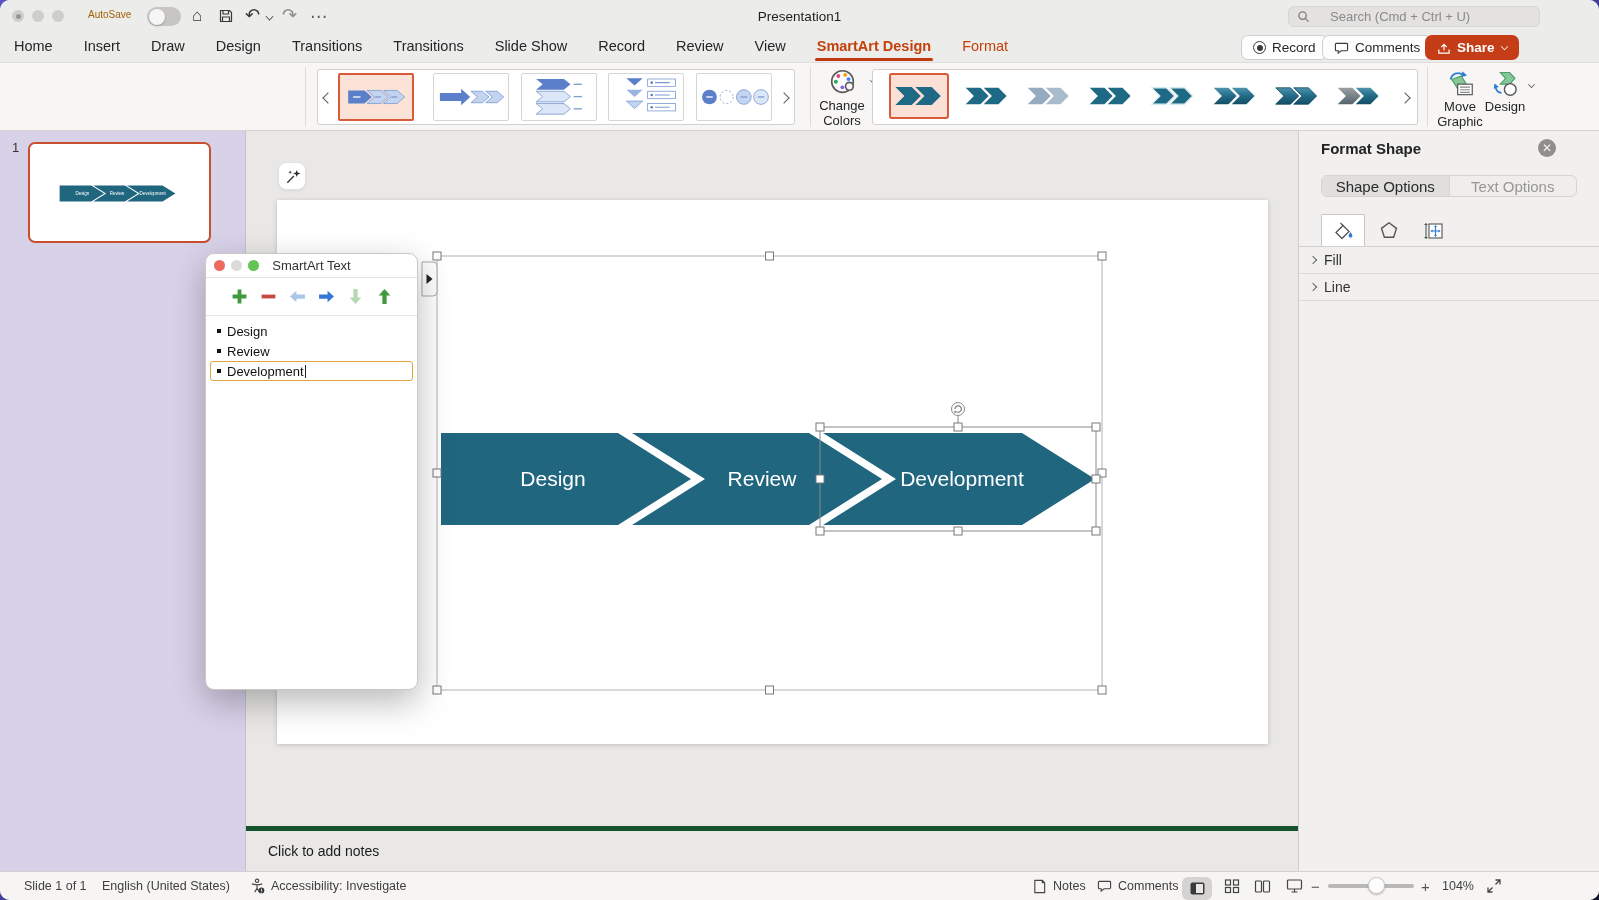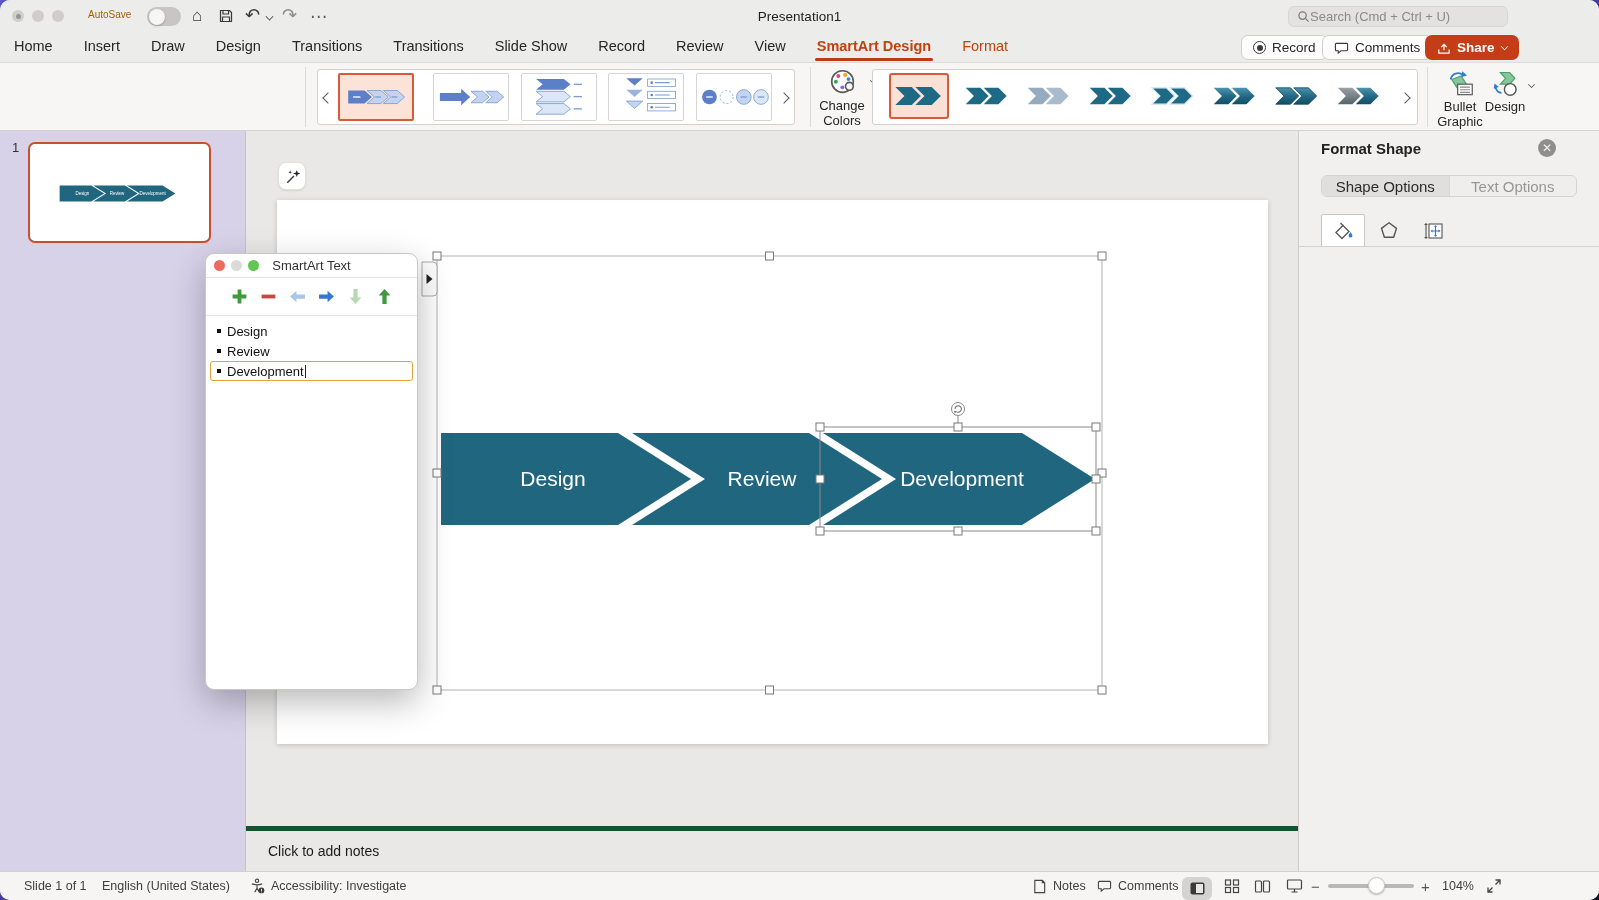--- a/index.html
+++ b/index.html
@@ -14,21 +14,21 @@
 
   
   .titlebar { left:0; top:0; right:0; height:32px; background:#ececeb; }
   .light { width:12px; height:12px; border-radius:50%; background:#cfcecd; display:inline-block; margin-right:8px; position:relative; }
   .light.dot::after { content:""; position:absolute; inset:3.5px; border-radius:50%; background:#979695; }
   .autosave-lbl { font-size:10px; color:#a16207; }
   .toggle { width:34px; height:19px; border-radius:10px; background:#c7c6c5; position:relative; }
   .toggle .knob { position:absolute; left:1.5px; top:1.5px; width:16px; height:16px; border-radius:50%; background:#f6f6f6; box-shadow:0 1px 2px rgba(0,0,0,.25); }
   .tb-ic { font-size:17px; color:#3a3a3a; line-height:1; }
   .doc-title { font-size:13.5px; color:#1e1e1e; }
-  .searchbox { display:flex; align-items:center; gap:0; width:220px; height:21px; background:#e3e2e1; border:1px solid #d7d6d5; border-radius:6px; padding:0 8px; }
+  .searchbox { display:flex; align-items:center; gap:20px; width:252px; height:21px; background:#e3e2e1; border:1px solid #d7d6d5; border-radius:6px; padding:0 8px; }
   .searchbox input { border:none; outline:none; background:transparent; font-size:13px; color:#5d5d5d; width:100%; font-family:inherit; }
   .searchbox input::placeholder { color:#8a8a8a; }
 
   
   .tabrow { left:0; top:32px; right:0; height:30px; background:#ececeb; display:flex; align-items:center; padding-left:12px; gap:27px; }
   .mtab { font-size:14.5px; color:#262626; white-space:nowrap; cursor:default; position:relative; padding:4px 2px 7px; }
   .mtab.accent { color:#c2410c; }
   .mtab.active { color:#c2410c; font-weight:bold; }
   .mtab.active::after { content:""; position:absolute; left:0; right:0; bottom:0; height:3px; border-radius:2px; background:#bf3a0e; }
   .pillbtn { height:25px; border:1px solid #d0cfce; background:#fdfdfd; border-radius:7px; display:flex; align-items:center; gap:6px; padding:0 11px; font-size:13.5px; color:#262626; }
@@ -383,21 +383,21 @@
     <div class="ab vdiv" style="left:1427px; top:4px; height:60px;"></div>
 
     <div class="ab" style="left:1434px; top:6px; width:52px; text-align:center;">
       <svg width="28" height="28" viewBox="0 0 24 24" style="margin:0 auto;">
         <path d="M4 9A6.5 6.5 0 0 1 14.5 5" fill="none" stroke="#2e7cd6" stroke-width="1.5"></path>
           <polygon points="14,2 18,5.5 13,7" fill="#2e7cd6"></polygon>
         <polygon points="5,9 13,6 17.5,13 9.5,16" fill="#86c79a" stroke="#4aa06a"></polygon>
         <rect x="10" y="13" width="12.5" height="9" fill="#fff" stroke="#555"></rect>
           <path d="M12 15.5h8.5 M12 17.8h8.5 M12 20.1h8.5" stroke="#888" stroke-width="1"></path>
       </svg>
-      <div class="rlbl" style="margin-top:2px;">Bullet</div>
+      <div class="rlbl" style="margin-top:2px;">Move</div>
       <div class="rlbl">Graphic</div>
     </div>
     <div class="ab" style="left:1480px; top:6px; width:50px; text-align:center;">
       <svg width="28" height="28" viewBox="0 0 24 24" style="margin:0 auto;">
         <polygon points="8,3 16,3 20.5,8 16,13 8,13 12.5,8" fill="#86c79a" stroke="#4aa06a"></polygon>
         <path d="M4 16a6 6 0 0 0 5 4.5" fill="none" stroke="#2e7cd6" stroke-width="1.5"></path>
           <polygon points="3,12.5 6.8,15.5 2.3,17" fill="#2e7cd6"></polygon>
         <circle cx="16.5" cy="17.5" r="5" fill="#fff" stroke="#555" stroke-width="1.2"></circle>
       </svg>
       <span class="ab chev" style="left:48px; top:12px; transform:rotate(45deg) scale(.7); color:#444;"></span>
@@ -546,20 +546,30 @@
           <path d="M2.5 3.5h3 M2.5 16.5h3" stroke="#555" stroke-width="1.1"></path>
         <rect x="7" y="3" width="13" height="14" fill="#fff" stroke="#555" stroke-width="1.1"></rect>
         <path d="M13.5 5.5v9 M9.5 10h8" stroke="#2e7cd6" stroke-width="1.2"></path>
         <polygon points="13.5,4 12,6 15,6" fill="#2e7cd6"></polygon>
           <polygon points="13.5,16 12,14 15,14" fill="#2e7cd6"></polygon>
         <polygon points="8.5,10 10.5,8.5 10.5,11.5" fill="#2e7cd6"></polygon>
           <polygon points="18.5,10 16.5,8.5 16.5,11.5" fill="#2e7cd6"></polygon>
       </svg>
     </div>
     <div class="ab" style="left:0; top:115px; right:0; border-top:1px solid #d2d1d0;"></div>
+    <div class="ab" style="left:0; top:116px; width:301px;">
+      <div class="acc-row">
+        <span class="acc-chev"></span>
+        <span>Fill</span>
+      </div>
+      <div class="acc-row">
+        <span class="acc-chev"></span>
+        <span>Line</span>
+      </div>
+    </div>
   </div>
 
   <div class="ab notesbar">
     <span>Click to add notes</span>
   </div>
 
   <div class="ab statusbar">
     <div class="sb" style="left:24px;">
         <span>Slide 1 of 1</span>
       </div>

